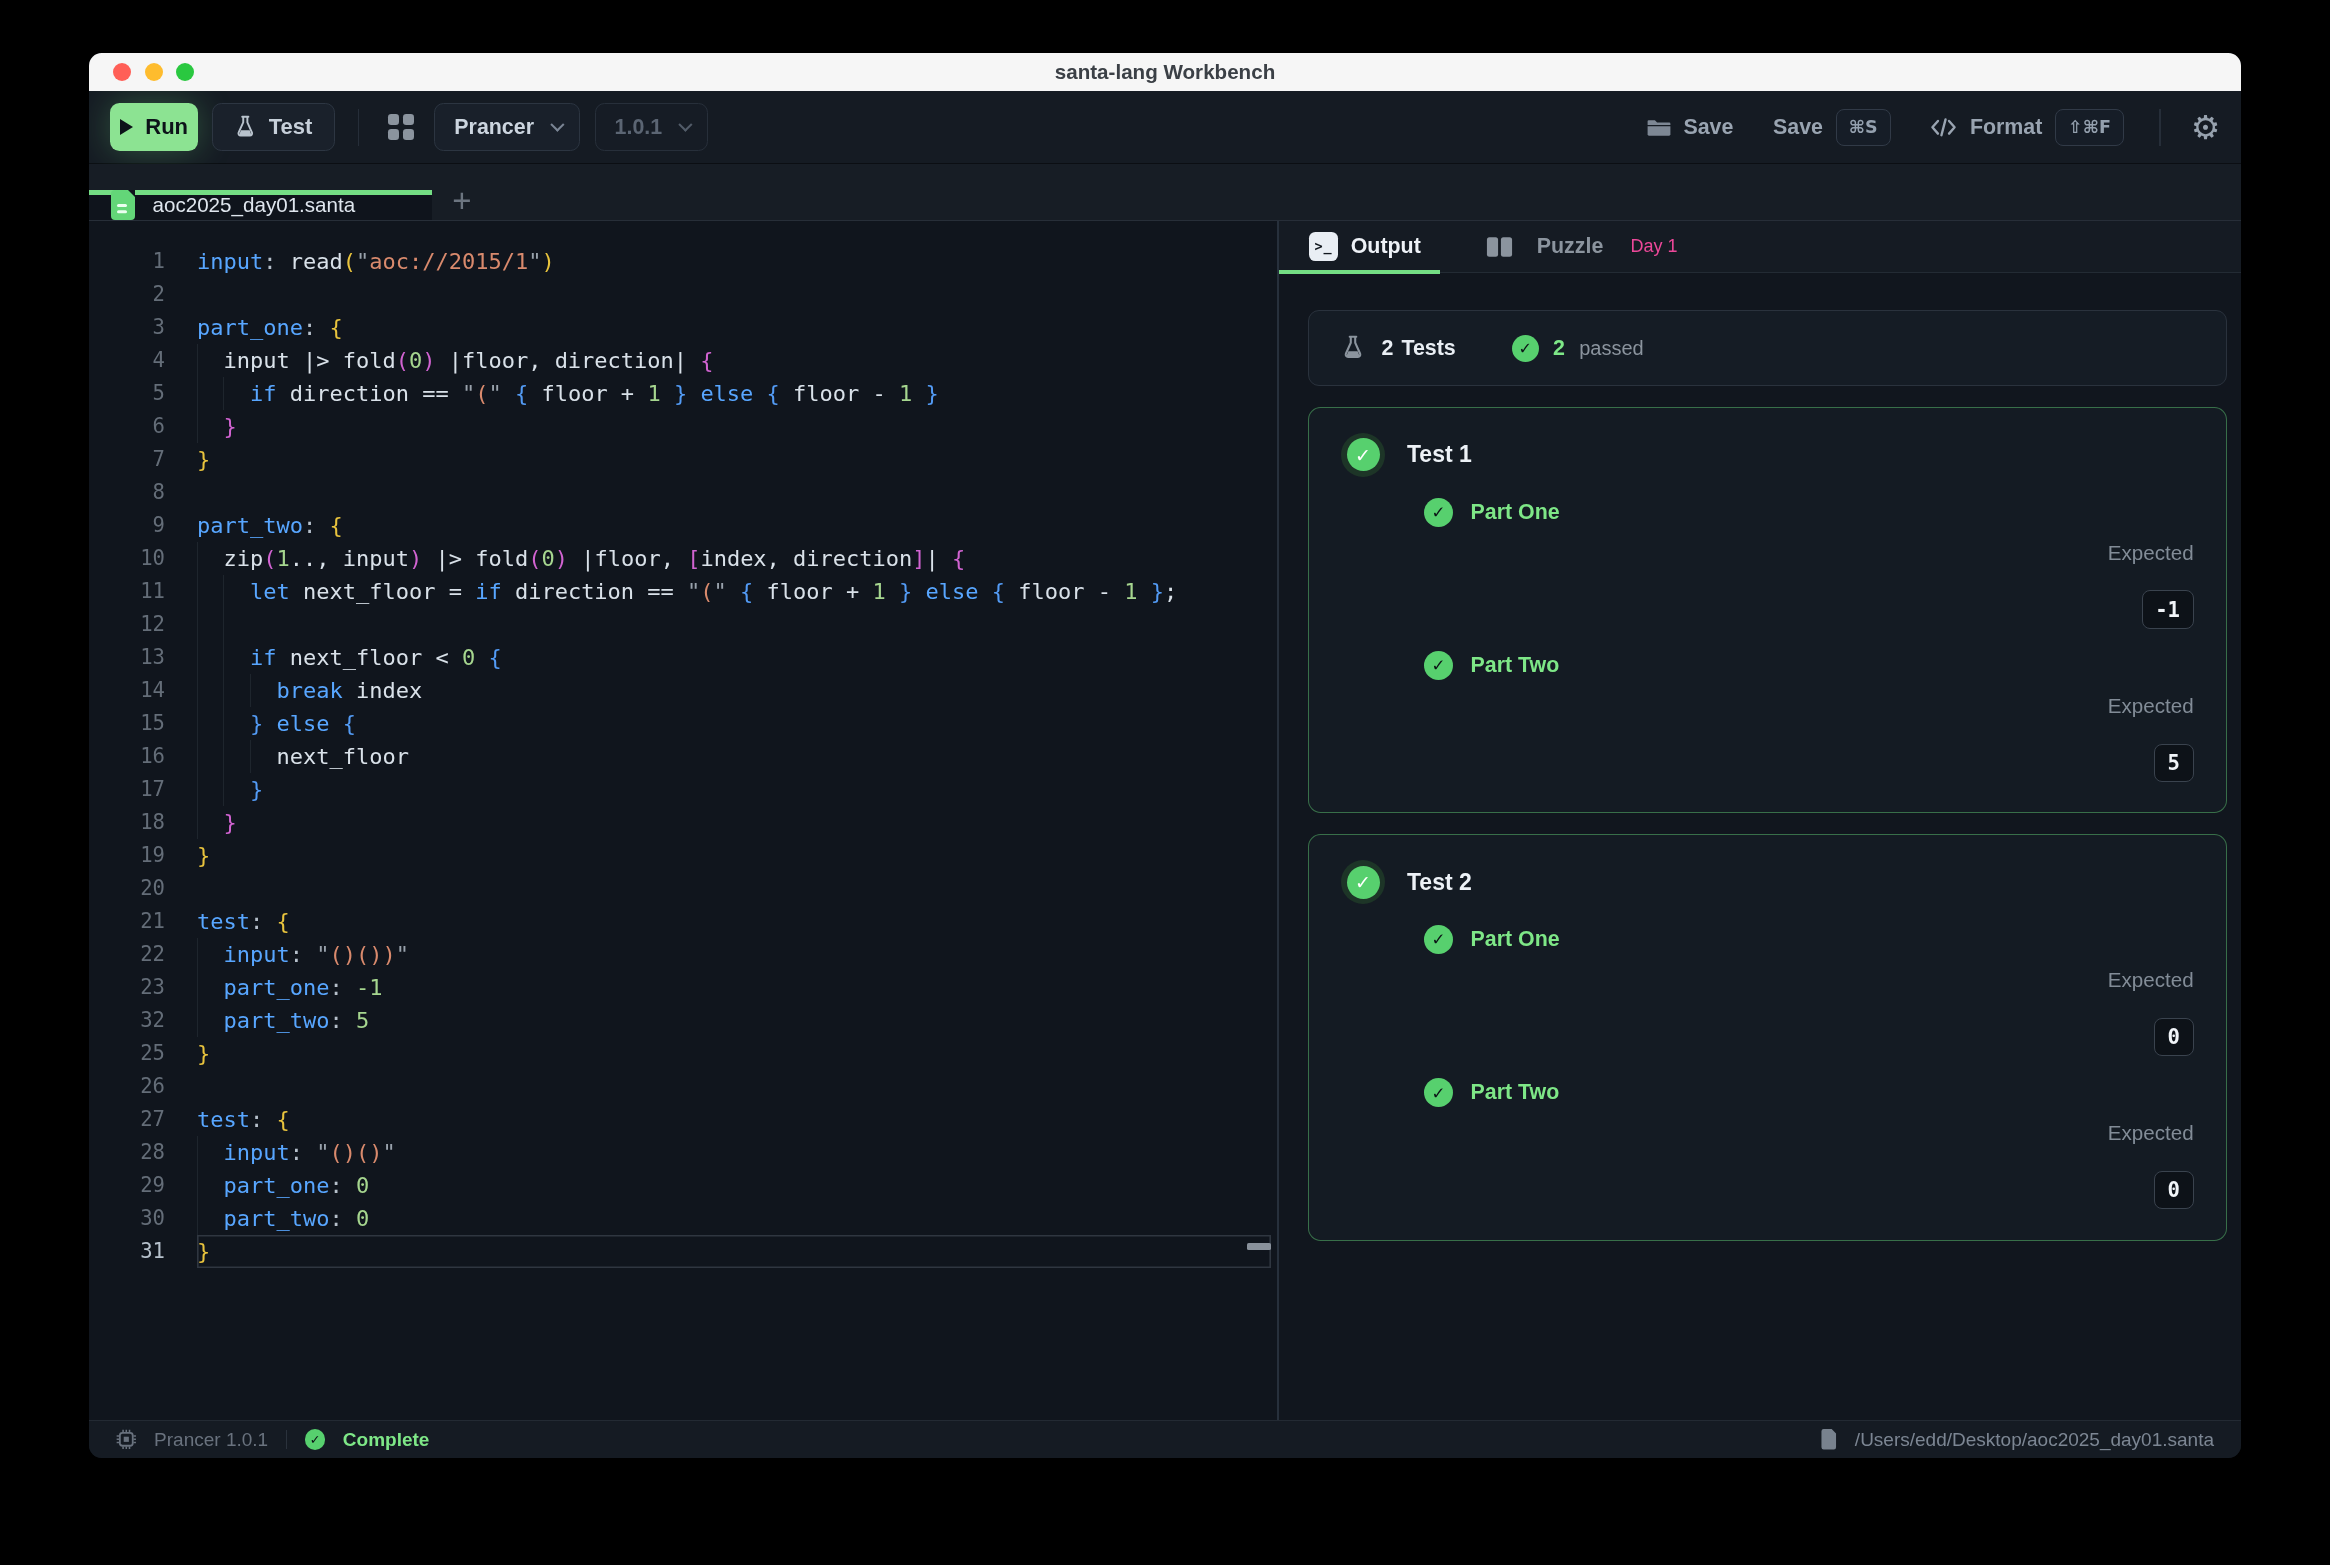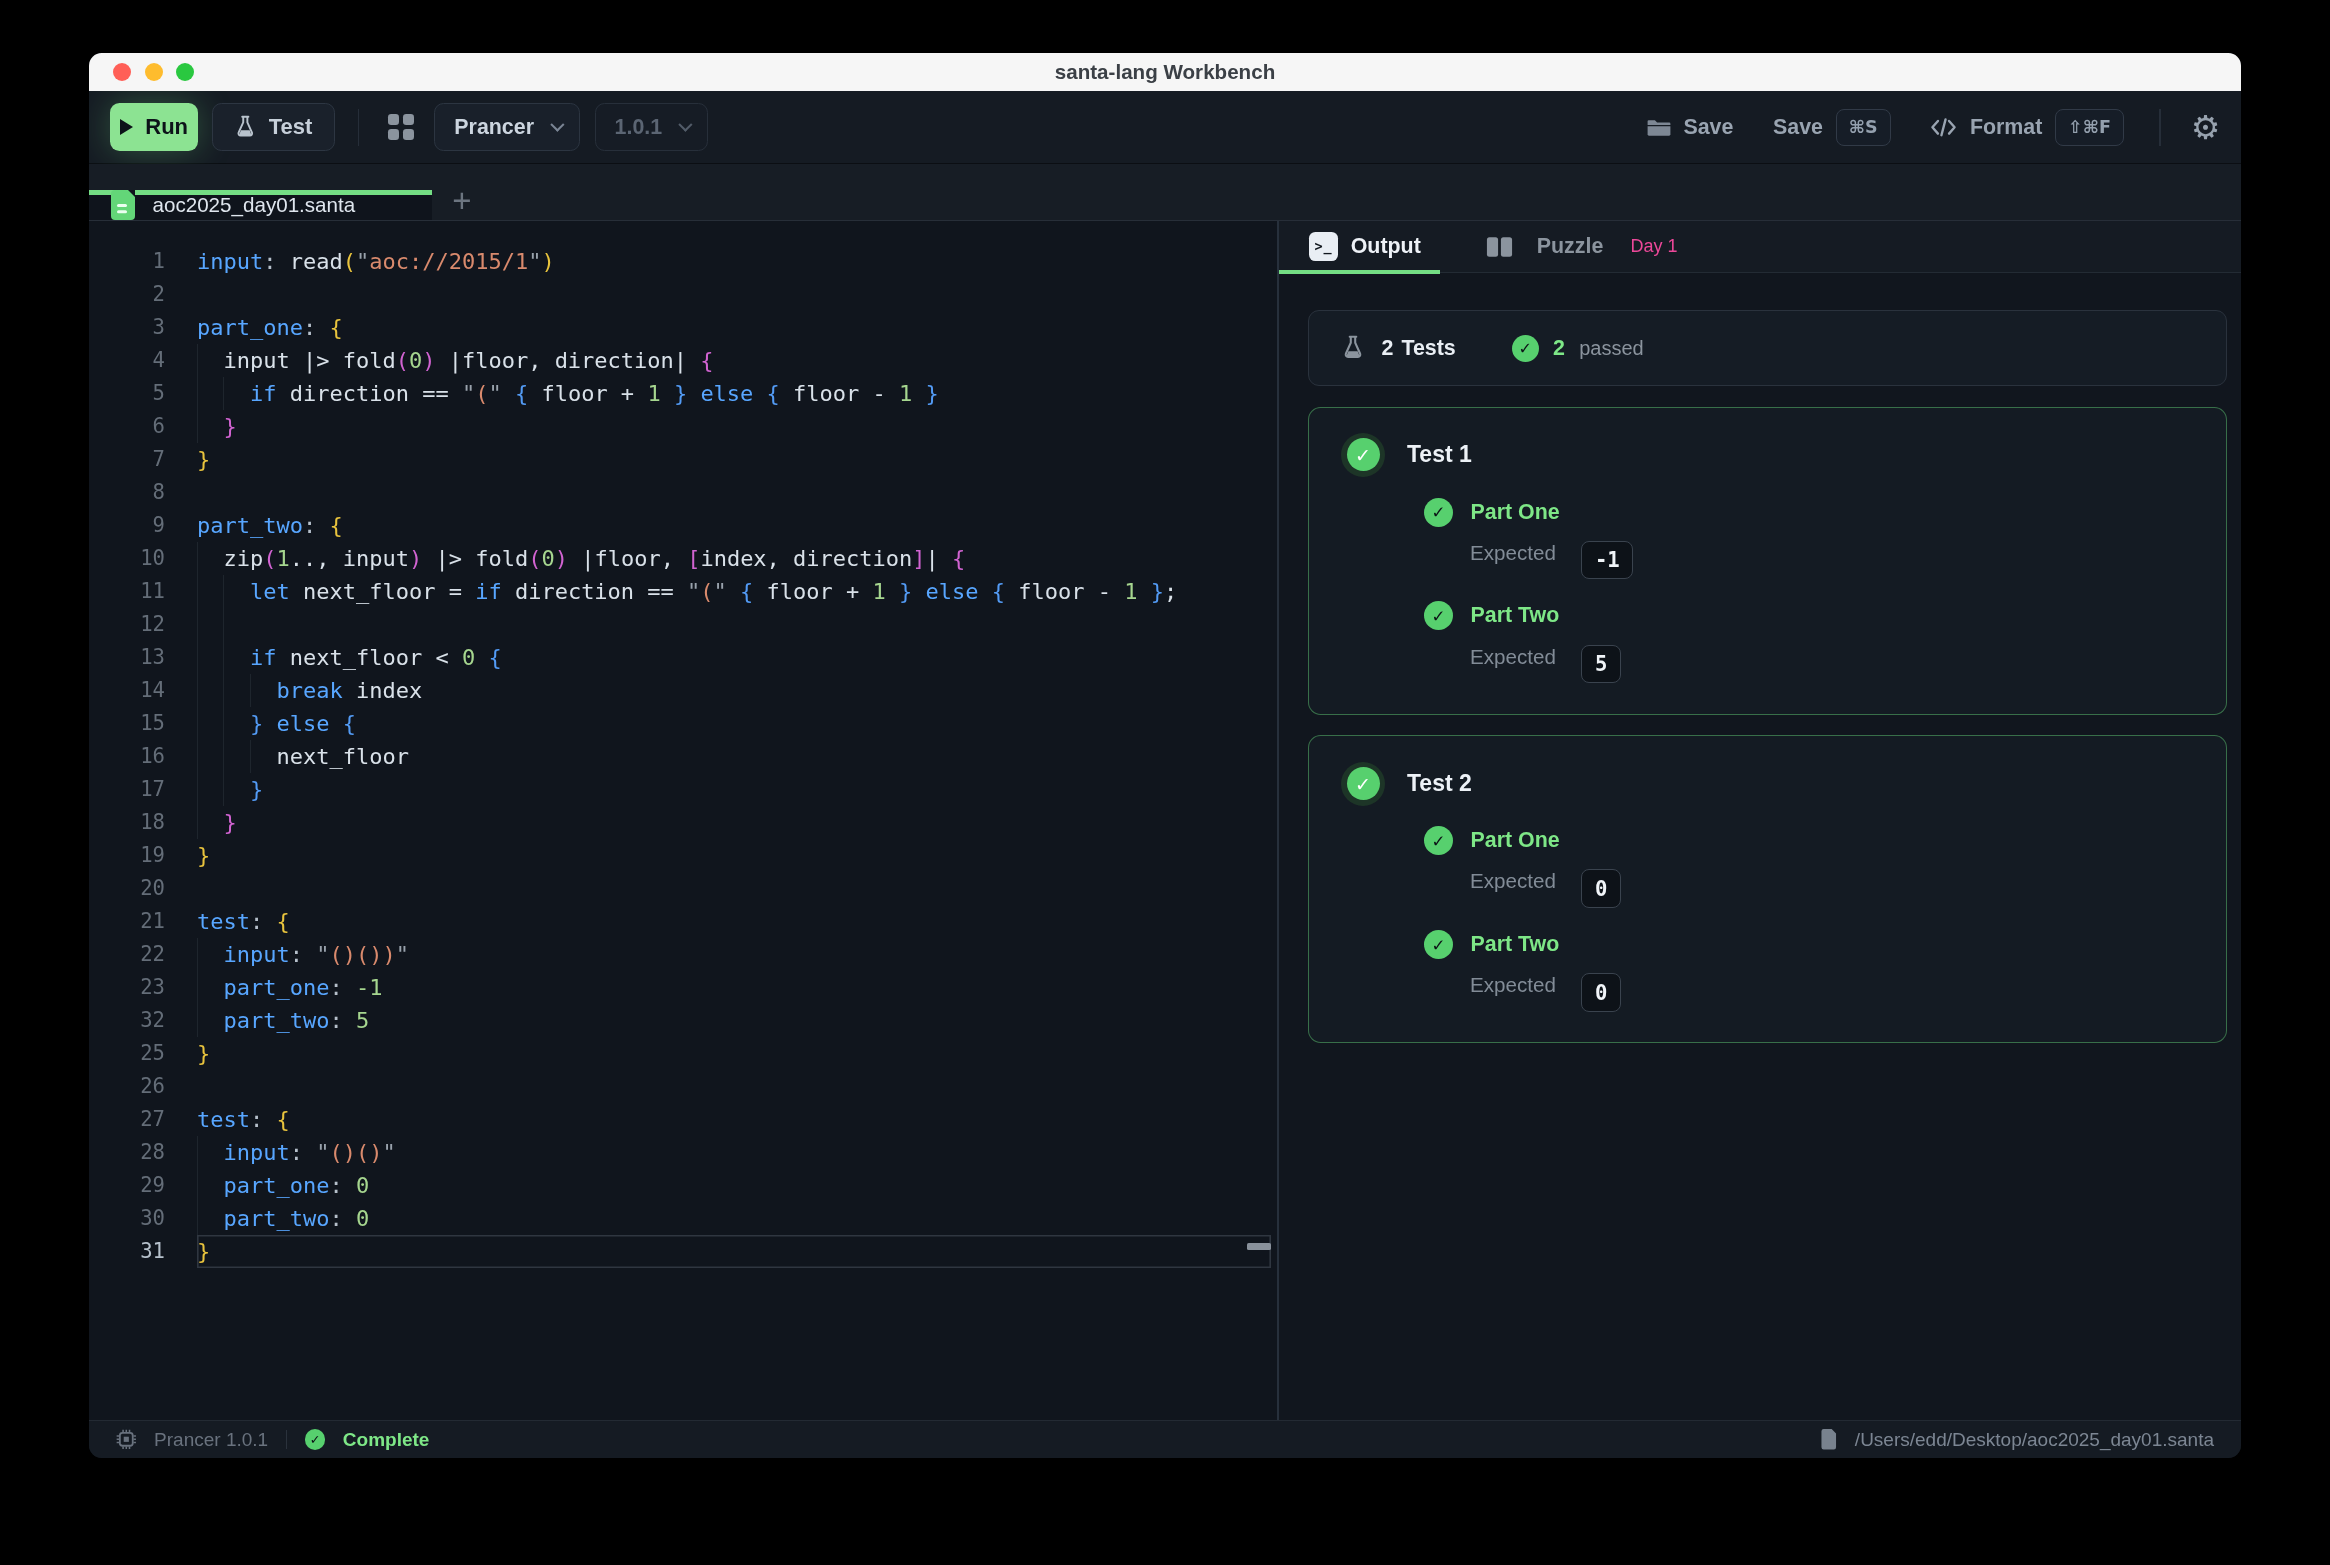--- a/index.html
+++ b/index.html
@@ -129,21 +129,21 @@
   .big-check { width:44px; height:44px; border-radius:50%; background:#1d3527;
                display:flex; align-items:center; justify-content:center; }
   .big-check-inner { width:33px; height:33px; border-radius:50%; background:#57d06e;
                      color:#fff; font-size:19px; font-weight:700; display:flex;
                      align-items:center; justify-content:center;
                      font-family:"DejaVu Sans", sans-serif; }
   .tc-parts { margin:20.6px 0 4.8px 83px; display:flex; flex-direction:column; gap:22px; }
   .tc-title { font-size:23px; font-weight:700; color:#edf2f7; }
   .part-row { display:flex; align-items:center; gap:17.5px; }
   .part-label { font-size:21.4px; font-weight:600; color:#7ee787; }
-  .expected-row { display:flex; align-items:flex-start; gap:25.4px; margin:14.3px 0 0 46px; }
+  .expected-row { display:flex; align-items:flex-end; gap:25.4px; margin:14.3px 0 0 46px;flex-direction:column; }
   .expected-label { font-size:20.6px; color:#828c97; }
   .expected-value { min-width:40px; padding:6.3px 12.7px; text-align:center; background:#0d1218;
                     border:1.6px solid #3a434e; border-radius:8px; color:#f1f5f9;
                     font:600 20.6px "DejaVu Sans Mono", monospace; }
 
   
   .status { height:38px; background:#151b23; border-top:1.6px solid #232a33; display:flex;
             align-items:center; padding:0 27px; gap:17.5px; font-size:19px; color:#69727e;
             flex:0 0 auto; }
   .status .green-text { color:#7ee787; font-weight:600; }

